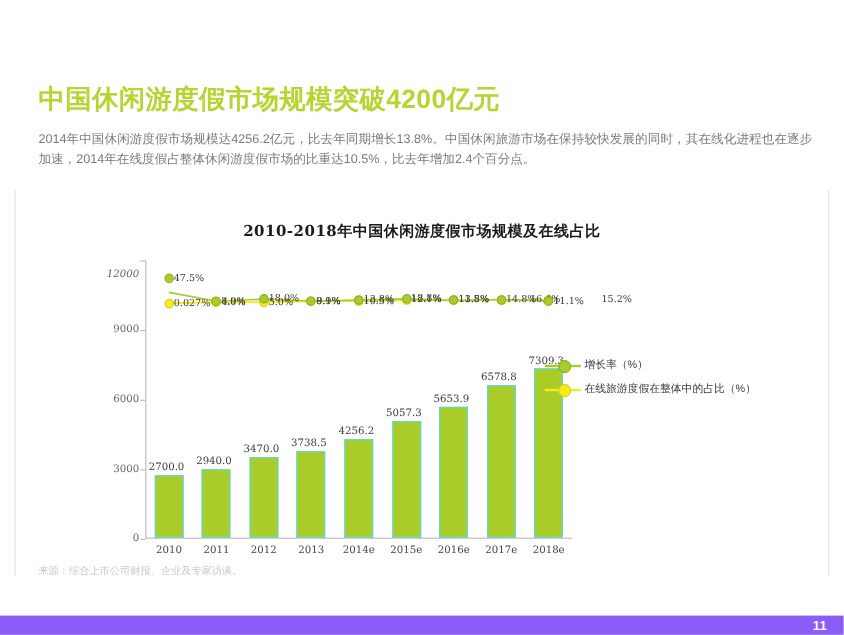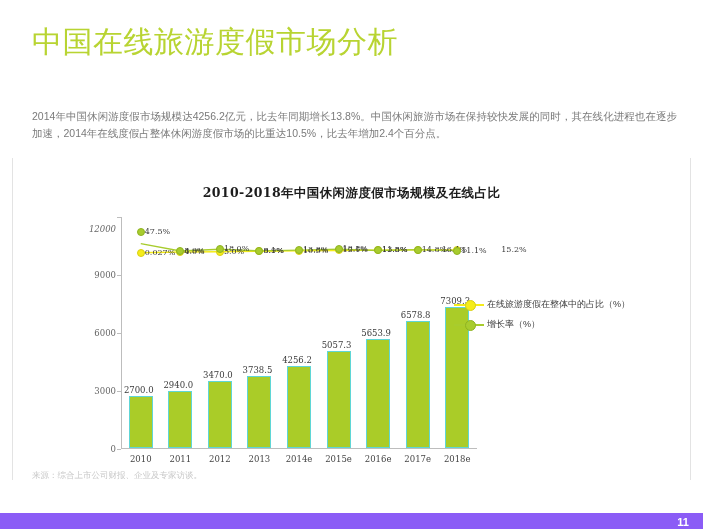--- a/index.html
+++ b/index.html
@@ -135,21 +135,21 @@
     position:absolute;right:14px;bottom:1px;
     font-size:11px;font-weight:bold;color:#ffffff;
   }
 </style>
 </head>
 <body>
 
 <div class="slide">
 
 
-  <div class="title-main">中国在线旅游度假市场分析</div>
+  <div class="title-sub">中国休闲游度假市场规模突破4200亿元</div>
   <div class="intro">2014年中国休闲游度假市场规模达4256.2亿元，比去年同期增长13.8%。中国休闲旅游市场在保持较快发展的同时，其在线化进程也在逐步加速，2014年在线度假占整体休闲游度假市场的比重达10.5%，比去年增加2.4个百分点。</div>
 
   <div class="frame">
     <div class="chart-title">2010-2018年中国休闲游度假市场规模及在线占比</div>
 
     <div class="plot">
       <div class="yaxis-line"></div>
       <div class="xaxis-line"></div>
       <div id="yticks">
           <div class="ytick" style="top: 232px;">0</div>
@@ -234,32 +234,32 @@
           <div class="xtick" style="left: 217.556px;">2015e</div>
           <div class="xtick" style="left: 257.111px;">2016e</div>
           <div class="xtick" style="left: 296.667px;">2017e</div>
           <div class="xtick" style="left: 336.222px;">2018e</div>
         </div>
     </div>
 
     <div class="legend" id="legend">
         <div class="legend-row">
           <div class="legend-key">
+            <div class="key-line" style="background: rgb(168, 204, 46);"></div>
+            <div class="key-dot" style="background: rgb(168, 204, 46); border: 1px solid rgb(143, 179, 33);"></div>
+          </div>
+          <div class="legend-text">增长率（%）</div>
+        </div>
+        <div class="legend-row">
+          <div class="legend-key">
             <div class="key-line" style="background: rgb(245, 236, 27);"></div>
             <div class="key-dot" style="background: rgb(245, 236, 27); border: 1px solid rgb(216, 208, 20);"></div>
           </div>
           <div class="legend-text">在线旅游度假在整体中的占比（%）</div>
         </div>
-        <div class="legend-row">
-          <div class="legend-key">
-            <div class="key-line" style="background: rgb(168, 204, 46);"></div>
-            <div class="key-dot" style="background: rgb(168, 204, 46); border: 1px solid rgb(143, 179, 33);"></div>
-          </div>
-          <div class="legend-text">增长率（%）</div>
-        </div>
       </div>
   </div>
 
   <div class="source">来源：综合上市公司财报、企业及专家访谈。</div>
   <div class="pagebar">
     <div class="pagenum">11</div>
   </div>
 
 </div>
 

